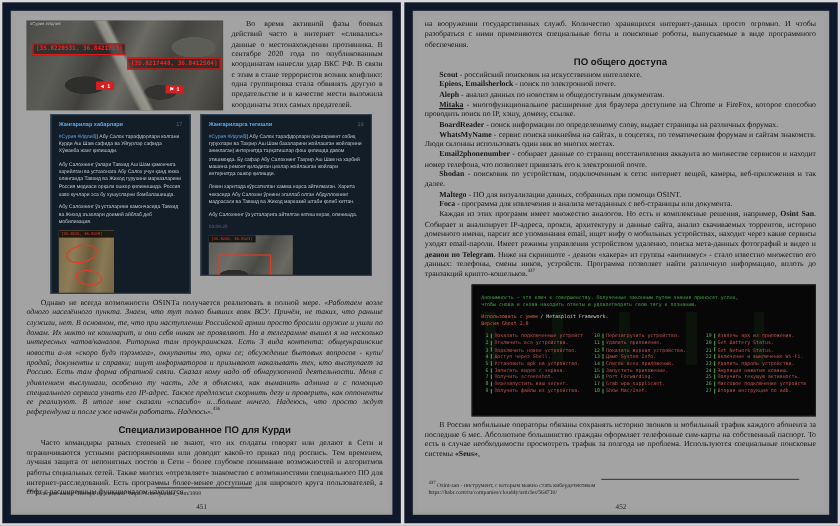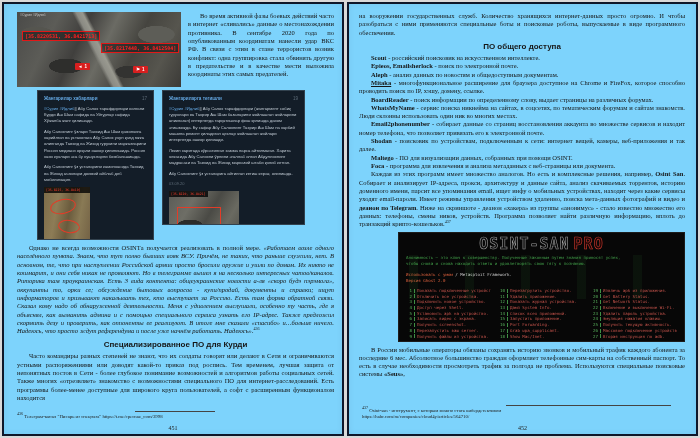--- a/index.html
+++ b/index.html
@@ -1,18 +1,18 @@
 <!DOCTYPE html>
 <html><head>
 <meta charset="utf-8">
 <style>
   html,body{margin:0;padding:0;}
   body{width:700px;height:438px;background:#d9d9d9;font-family:"Liberation Serif",serif;color:#161616;overflow:hidden;}
   .spread{display:flex;width:700px;height:438px;box-sizing:border-box;padding:2px;gap:3px;}
-  .page{background:#7dd3fc;border:2px solid #0f172a;flex:1;position:relative;box-sizing:border-box;box-shadow:inset 0 0 6px rgba(0,0,0,.06);}
+  .page{background:#a3a3a3;border:7px solid #0f172a;flex:1;position:relative;box-sizing:border-box;box-shadow:inset 0 0 6px rgba(0,0,0,.06);}
   .page-left{padding:8px 8px 4px 13px;}
   .page-right{padding:8px 11px 4px 10px;}
   .t{font-size:6.5px;line-height:1.28;text-align:justify;margin:0;text-indent:12px;}
   .noindent{text-indent:0;}
   .it{font-style:italic;}
   sup{font-size:4px;line-height:0;}
   .h1{font-family:"Liberation Sans",sans-serif;font-weight:bold;font-size:8px;text-align:center;margin:5px 0 3px;text-indent:0;}
   
   .toprow{display:flex;gap:7px;}
   .satimg{flex:none;width:164px;height:75px;position:relative;overflow:hidden;
@@ -178,21 +178,20 @@
         <p class="t tool"><b class="tn">Shodan</b><span> - поисковик по устройствам, подключенным к сети: интернет вещей, камеры, веб-приложения и так далее.</span></p>
 
         <p class="t tool"><b class="tn">Maltego</b><span> - ПО для визуализации данных, собранных при помощи OSINT.</span></p>
 
         <p class="t tool"><b class="tn">Foca</b><span> - программа для извлечения и анализа метаданных с веб-страницы или документа.</span></p>
       </div>
 
     <p class="t"><span>Каждая из этих программ имеет множество аналогов. Но есть и комплексные решения, например, </span><b>Osint San</b><span>. Собирает и анализирует IP-адреса, прокси, архитектуру и данные сайта, анализ скачиваемых торрентов, историю доменного имени, парсит все упоминания email, ищет инфу о мобильных устройствах, находит через какие сервисы уходят email-пароли. Имеет режимы управления устройством удаленно, поиска мета-данных фотографий и видео и </span><b>деанон по Telegram</b><span>. Ниже на скриншоте - деанон «хакера» из группы «анонимус» - стало известно множество его данных: телефоны, смены ников, устройств. Программа позволяет найти различную информацию, вплоть до транзакций крипто-кошельков.</span><sup>437</sup></p>
 
     <div class="term">
-      <div class="tlogo"><span>OSINT-SAN</span><span class="pro">PRO</span></div>
       <div class="tquote">
         <div>Анонимность — это ключ к совершенству. Полученные законным путем знания приносят успех,</div>
         <div>чтобы снова и снова находить ответы и удовлетворять свою тягу к познанию.</div>
       </div>
       <div class="tcmd">
         <div><span class="o">Использовать с умом</span><span class="w"> / Metasploit Framework.</span></div>
         <div class="o">Версия Ghost 2.0</div>
       </div>
       <div class="menu">
         <div class="mcol">

